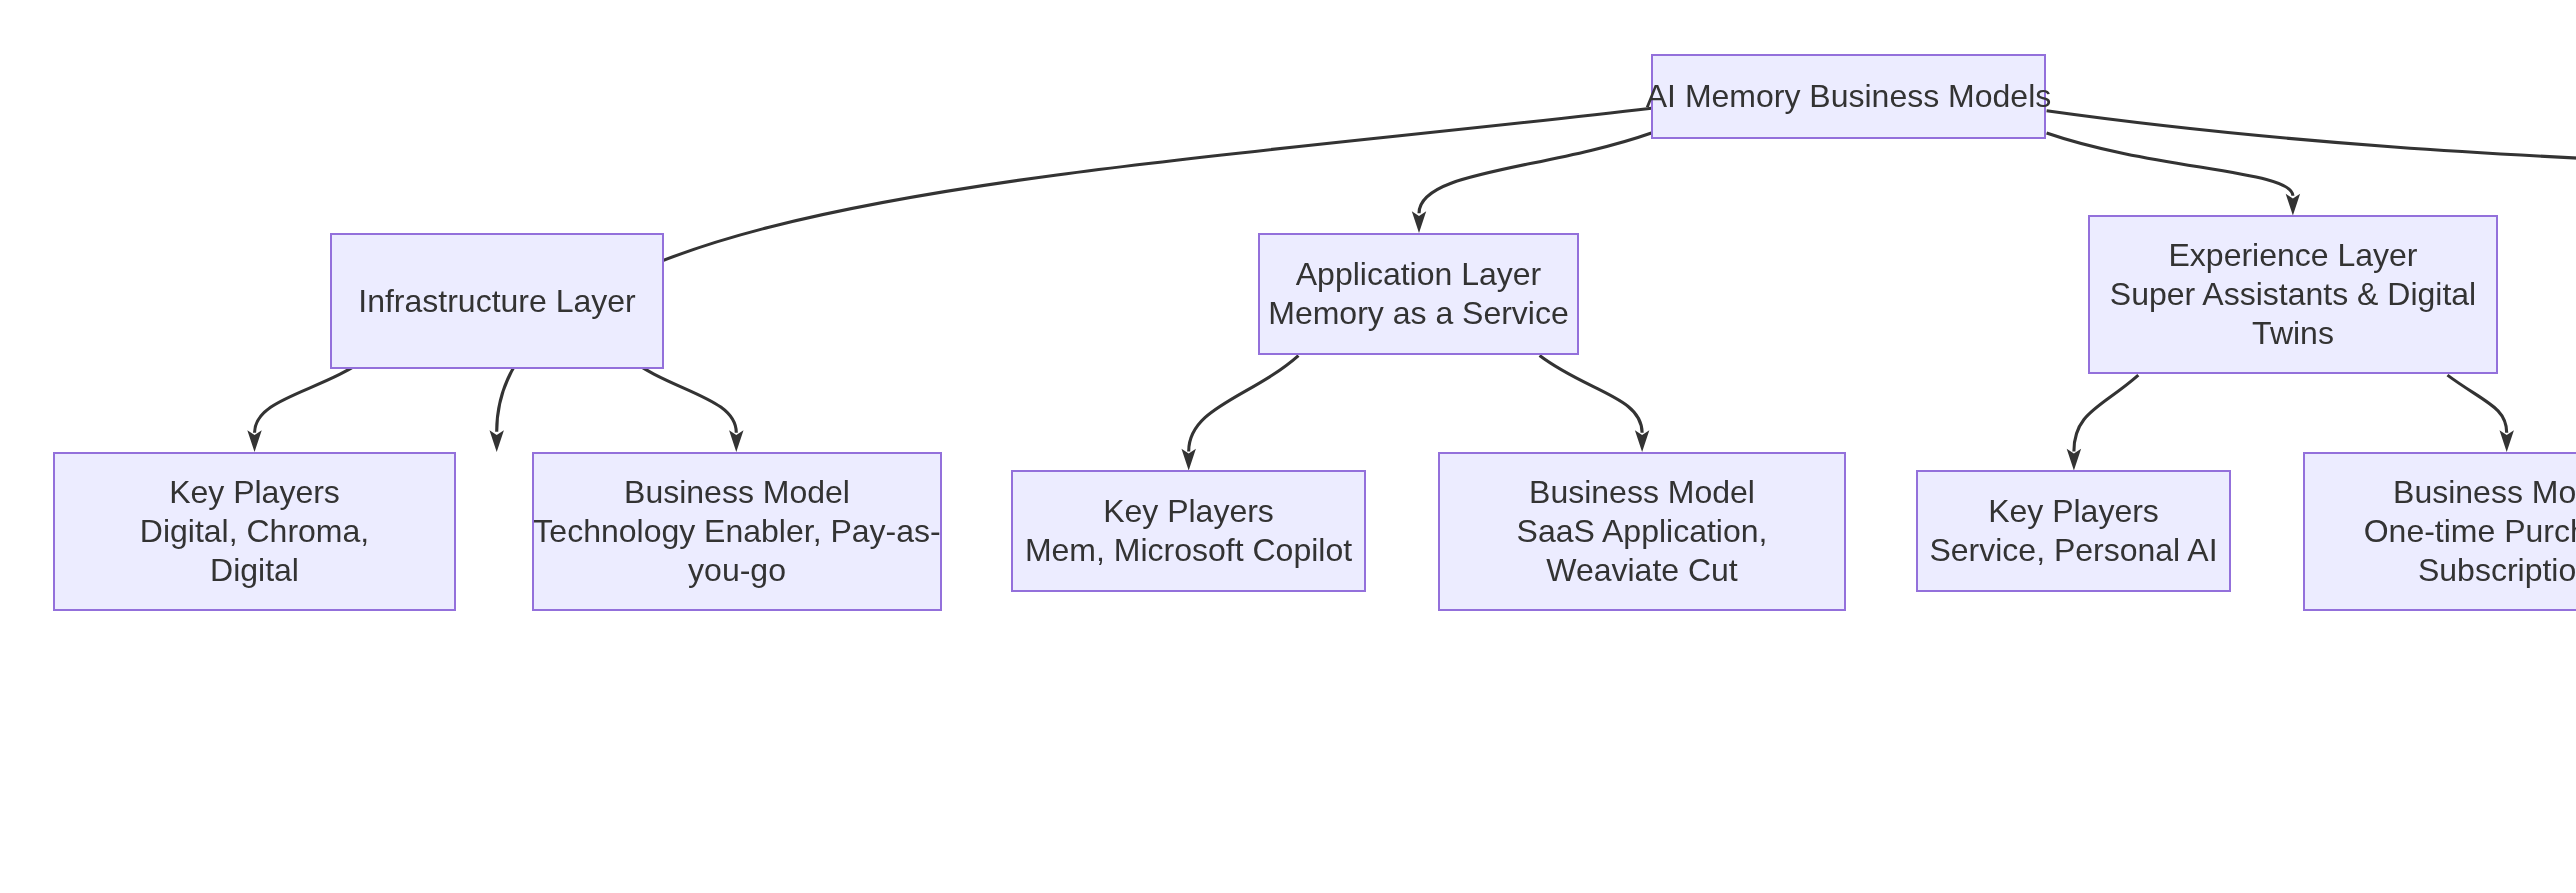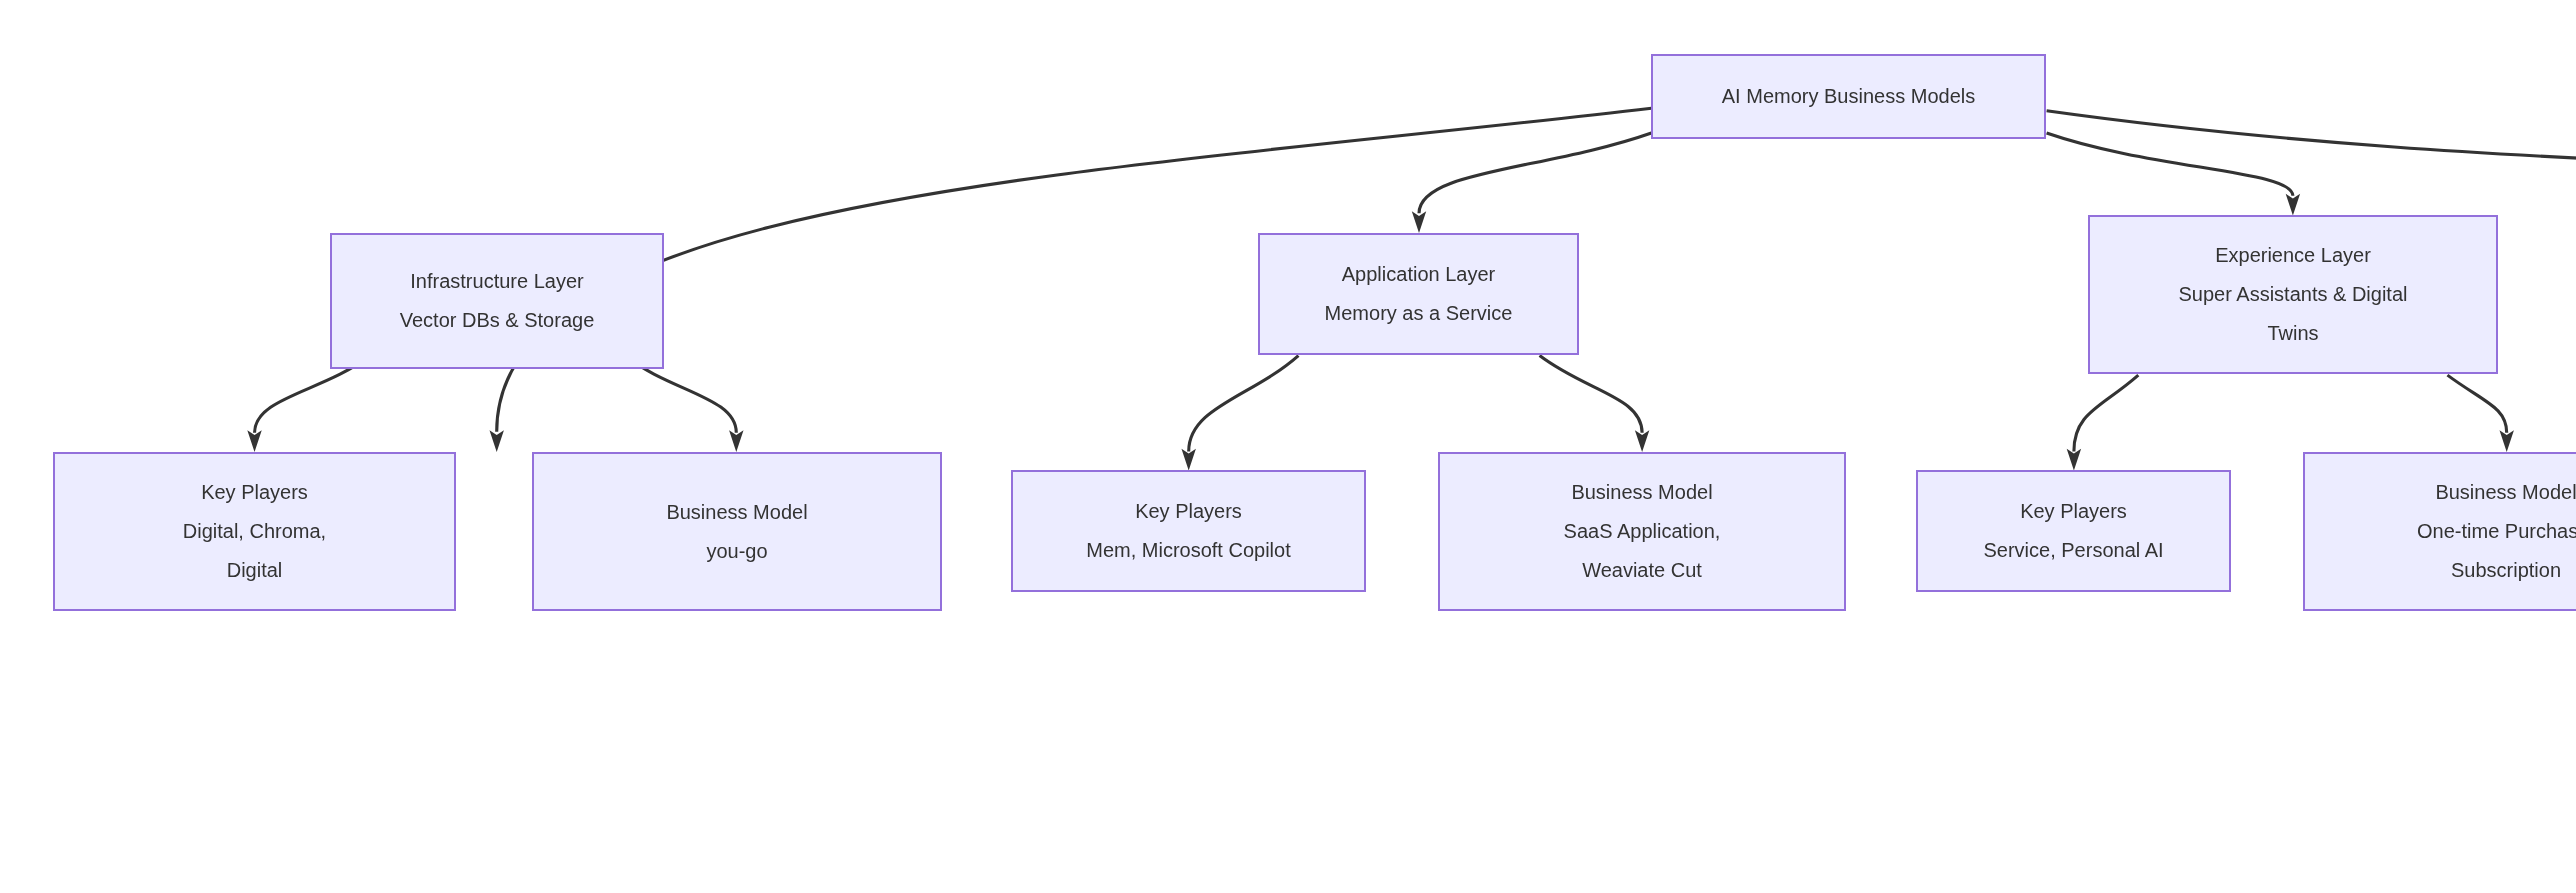--- a/index.html
+++ b/index.html
@@ -24,21 +24,21 @@
   .node{
     position:absolute;
     background:var(--node-fill);
     border:2.6px solid var(--node-border);
     color:var(--text);
     display:flex;
     flex-direction:column;
     align-items:center;
     justify-content:center;
     text-align:center;
-    font-size:20px;
+    font-size:32px;
     line-height:39px;
   }
   .node .line{white-space:nowrap;}
 </style>
 </head>
 <body>
 
 <div class="canvas">
 
   <svg class="edge-layer" viewBox="0 0 6195 1735" xmlns="http://www.w3.org/2000/svg">
@@ -79,21 +79,20 @@
     <path class="edge" d="M 5707 1151 L 5707 1297"></path>
     <polygon class="arrow" points="5707,1334 5693,1292 5707,1301 5721,1292"></polygon>
   </svg>
 
   <div class="node" style="left:1651px;top:54px;width:395px;height:85px">
     <div class="line">AI Memory Business Models</div>
   </div>
 
   <div class="node" style="left:330px;top:233px;width:334px;height:136px">
     <div class="line">Infrastructure Layer</div>
-    <div class="line">Vector DBs &amp; Storage</div>
   </div>
 
   <div class="node" style="left:1258px;top:233px;width:321px;height:122px">
     <div class="line">Application Layer</div>
     <div class="line">Memory as a Service</div>
   </div>
 
   <div class="node" style="left:2088px;top:215px;width:410px;height:159px">
     <div class="line">Experience Layer</div>
     <div class="line">Super Assistants &amp; Digital</div>
@@ -101,20 +100,21 @@
   </div>
 
   <div class="node" style="left:53px;top:452px;width:403px;height:159px">
     <div class="line">Key Players</div>
     <div class="line">Digital, Chroma,</div>
     <div class="line">Digital</div>
   </div>
 
   <div class="node" style="left:532px;top:452px;width:410px;height:159px">
     <div class="line">Business Model</div>
+    <div class="line">Technology Enabler, Pay-as-</div>
     <div class="line">you-go</div>
   </div>
 
   <div class="node" style="left:1011px;top:470px;width:355px;height:122px">
     <div class="line">Key Players</div>
     <div class="line">Mem, Microsoft Copilot</div>
   </div>
 
   <div class="node" style="left:1438px;top:452px;width:408px;height:159px">
     <div class="line">Business Model</div>

